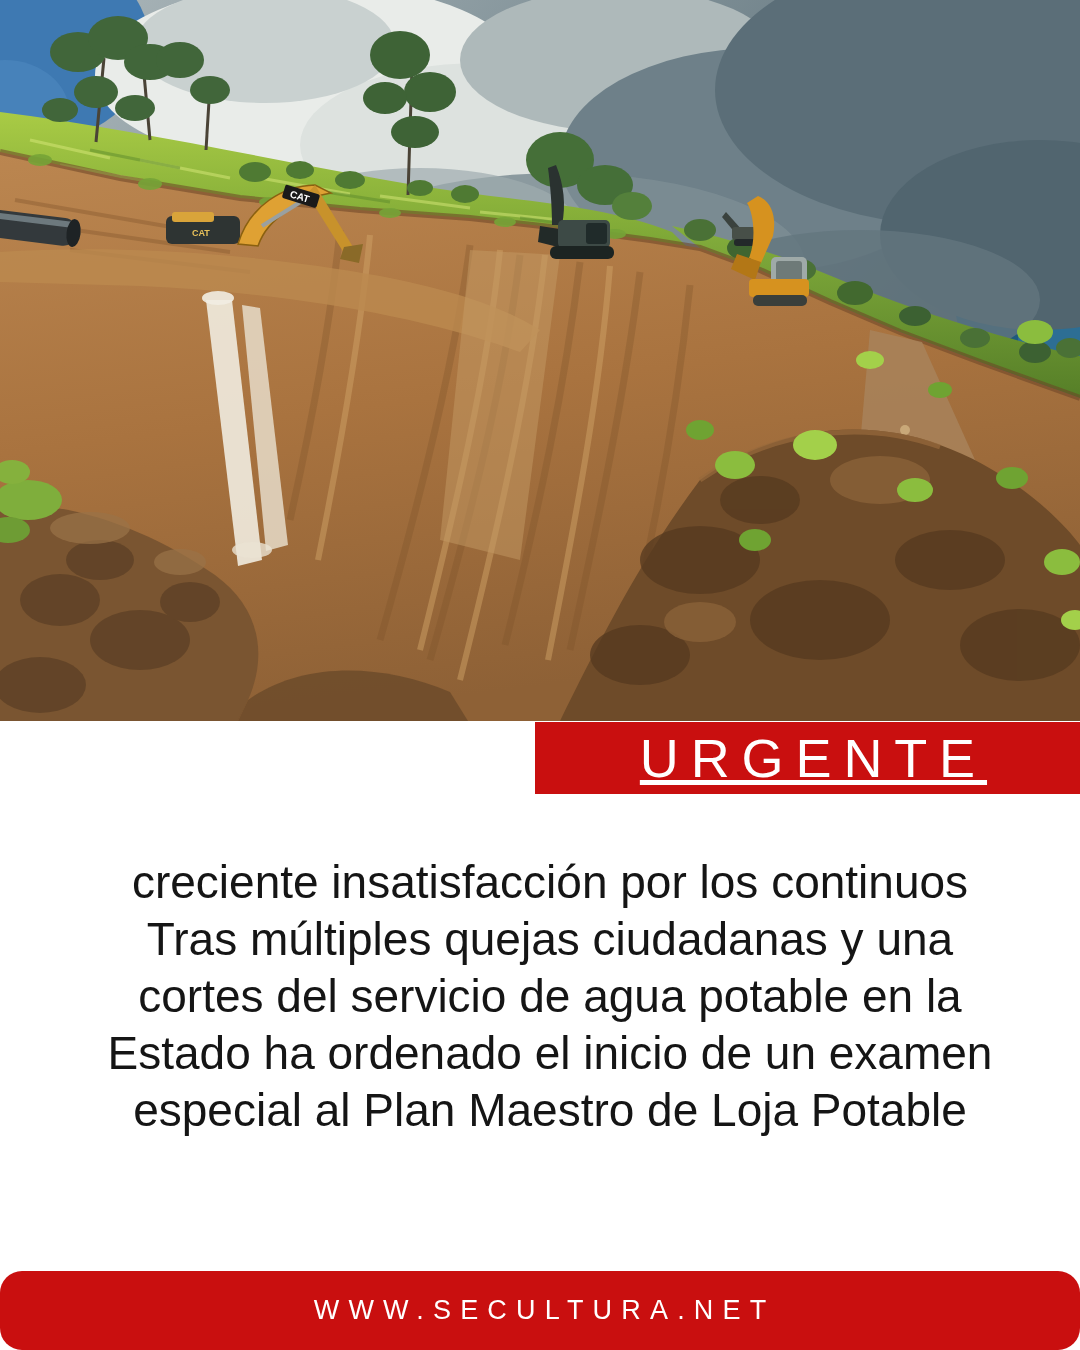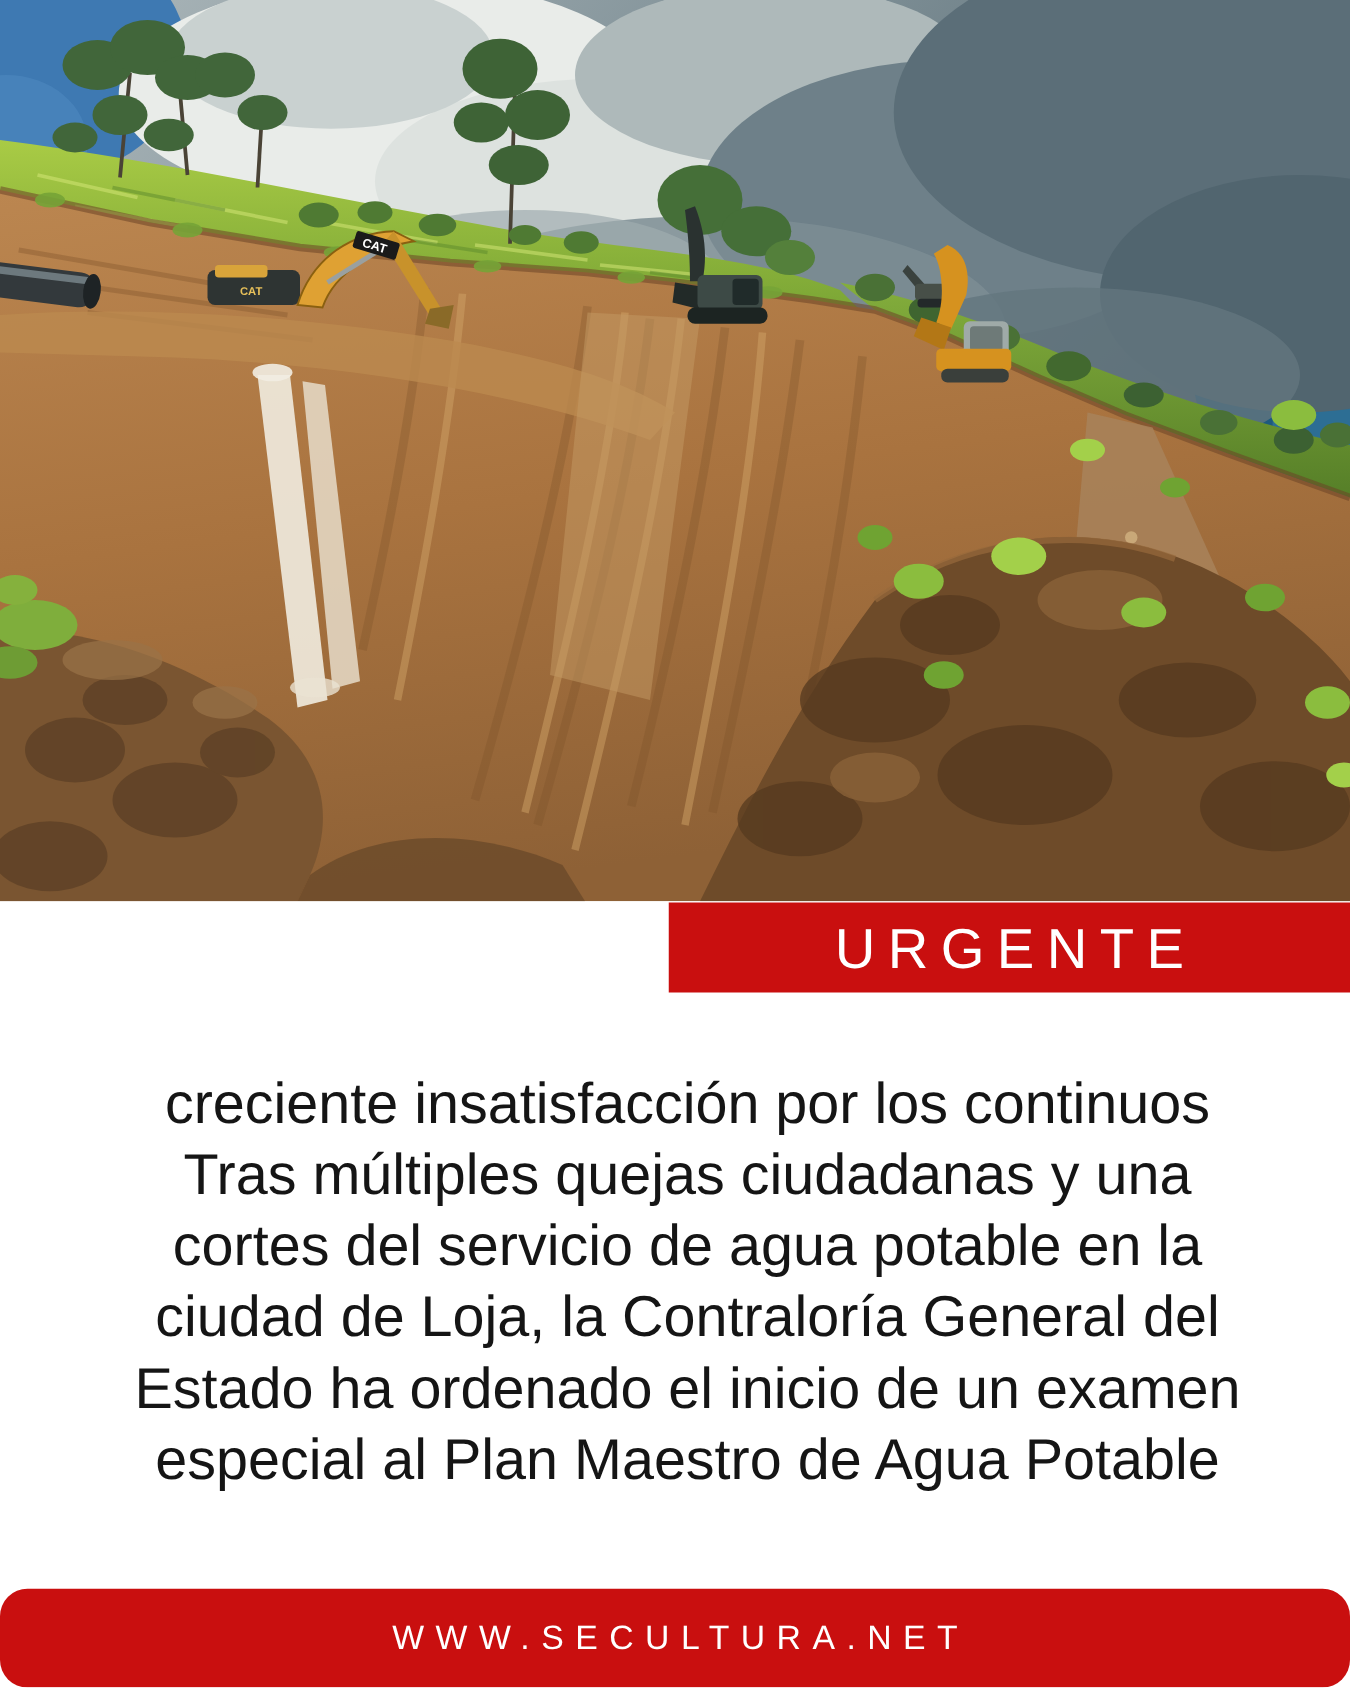--- a/index.html
+++ b/index.html
@@ -9,22 +9,22 @@
     overflow:hidden; margin:0 auto;
   }
   .photo {
     position:absolute; left:0; top:0; width:1080px; height:721px; display:block;
   }
   .banner {
     position:absolute; left:535px; top:722px; width:545px; height:72px;
     background:#C90F0F; display:flex; align-items:center; justify-content:center;
   }
   .banner-label {
-    color:#ffffff; font-size:45px; font-weight:400; letter-spacing:0.22em;
-    text-indent:0.22em; line-height:1;
+    color:#ffffff; font-size:54px; font-weight:400; letter-spacing:0.22em;
+    text-indent:0.22em; line-height:1;text-decoration:underline;
   }
   .body-text {
     position:absolute; left:35px; top:854px; width:1030px; text-align:center;
     color:#151515; font-size:46px; line-height:57px; font-weight:400;
   }
   .body-text .line { white-space:nowrap; }
   .footer {
     position:absolute; left:0; top:1271px; width:1080px; height:79px;
     background:#C90F0F; display:flex; align-items:center; justify-content:center;border-radius:22px;
   }
@@ -315,22 +315,21 @@
   </svg>
 
   <div class="banner">
     <span class="banner-label">URGENTE</span>
   </div>
 
   <div class="body-text">
     <div class="line">creciente insatisfacción por los continuos</div>
     <div class="line">Tras múltiples quejas ciudadanas y una</div>
     <div class="line">cortes del servicio de agua potable en la</div>
-    <div class="line">ciudad de Loja, la Contraloría General del</div>
     <div class="line">Estado ha ordenado el inicio de un examen</div>
-    <div class="line">especial al Plan Maestro de Agua Potable</div>
+    <div class="line">especial al Plan Maestro de Loja Potable</div>
   </div>
 
   <div class="footer">
     <span class="footer-url">WWW.SECULTURA.NET</span>
   </div>
 
 </div>
 
 </body></html>

